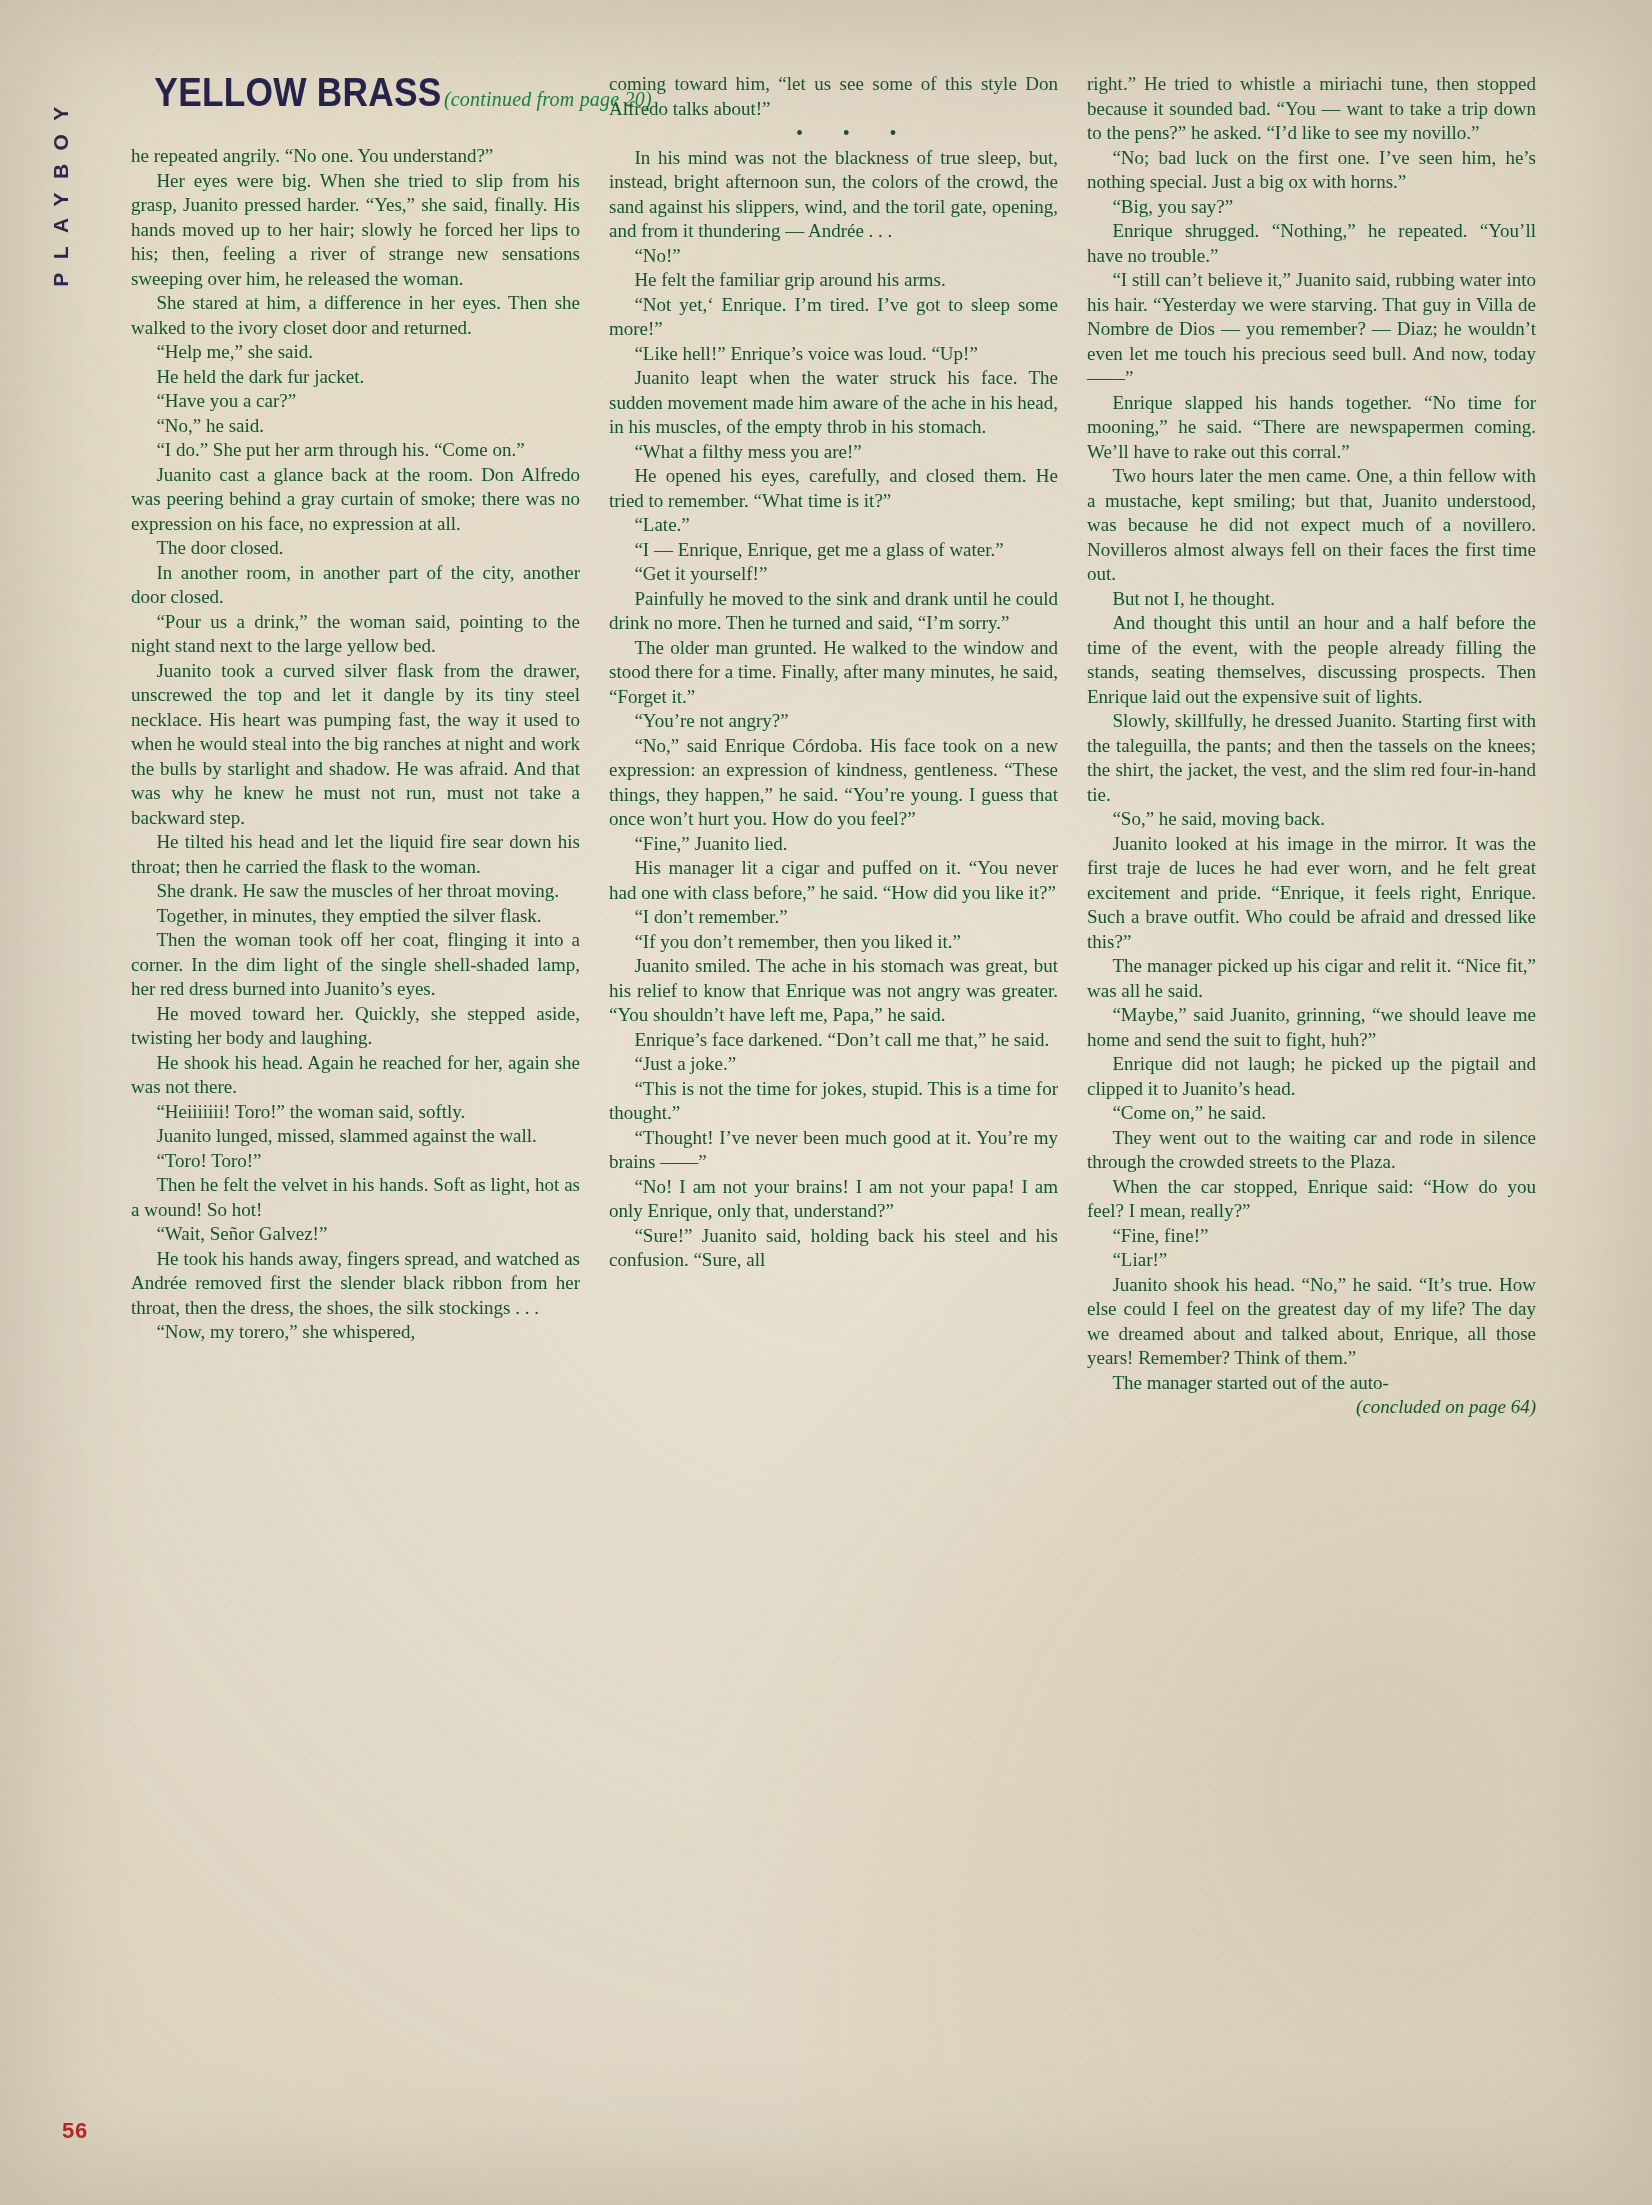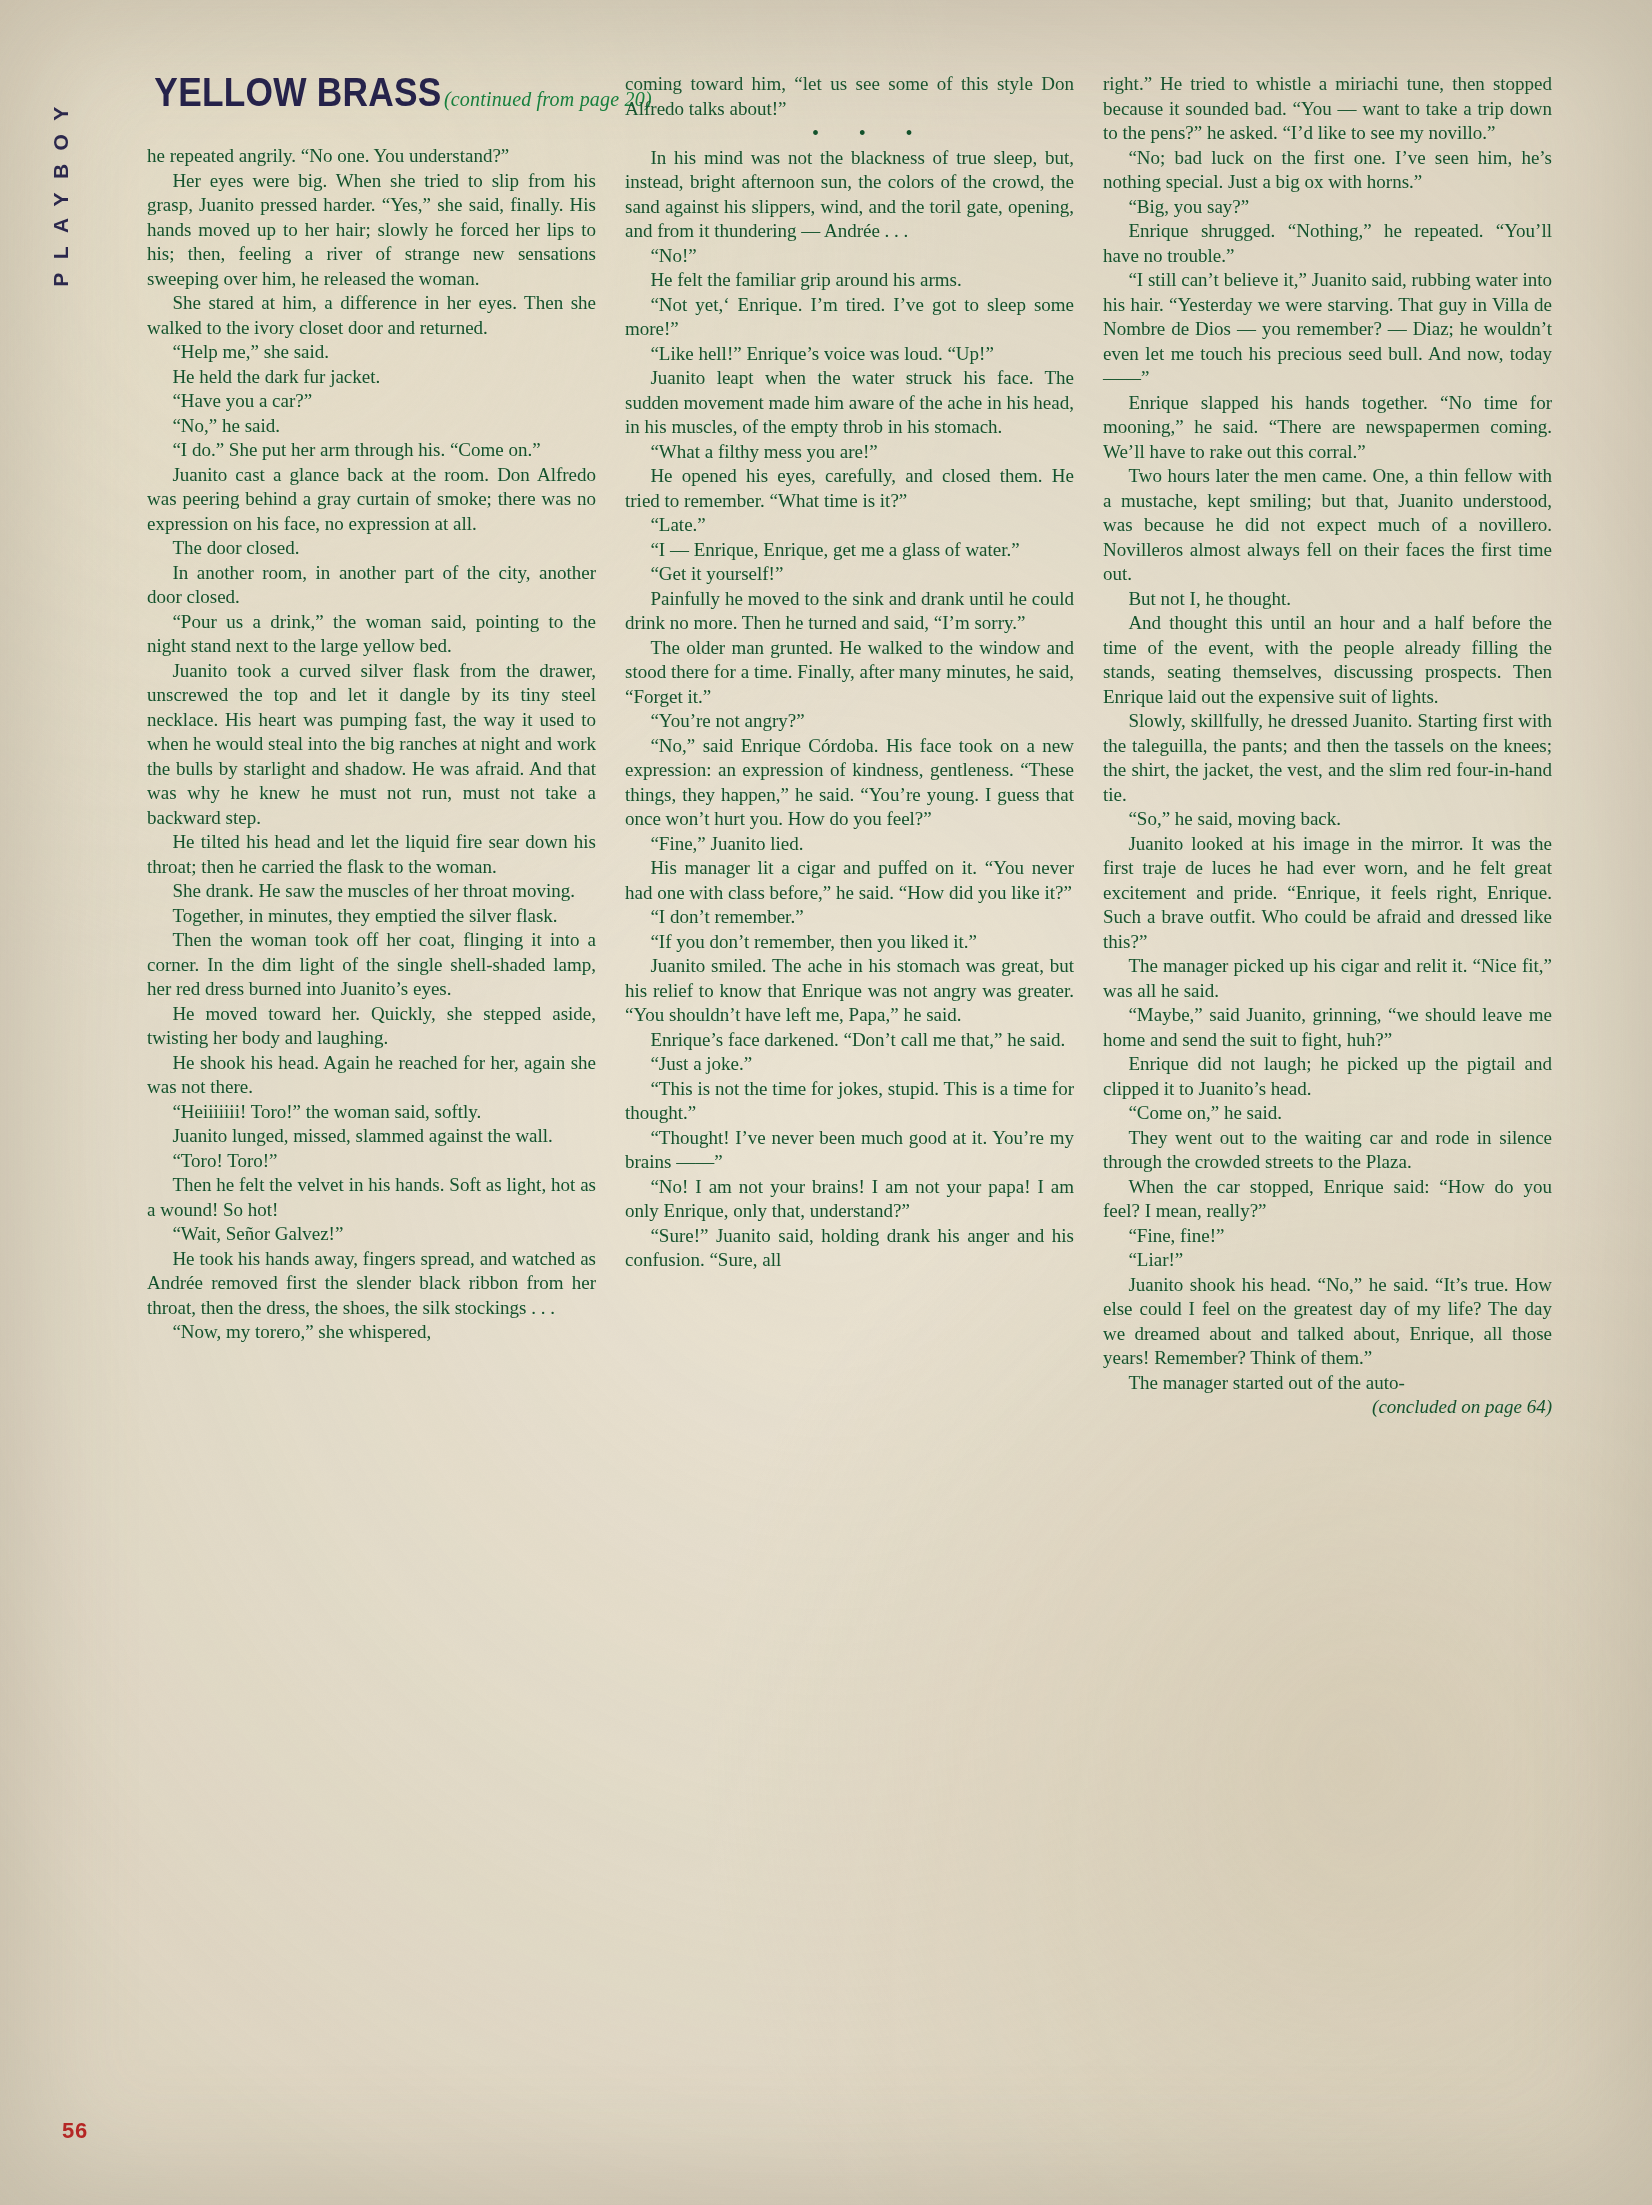--- a/index.html
+++ b/index.html
@@ -103,21 +103,21 @@
   }
   .col {
     width: 449px;
     font-size: 19px;
     line-height: 24.5px;
     text-align: justify;
     text-justify: inter-word;
     hyphens: none;
     color: #14532d;
   }
-  .col.c1 { padding-top: 72px; margin-left: 16px; }
+  .col.c1 { padding-top: 72px; }
   .col p {
     margin: 0;
     text-indent: 25.4px;
   }
   .col p.noindent { text-indent: 0; }
   .col p:last-child { margin-bottom: 0; }
 
   .dots {
     text-align: center;
     letter-spacing: 17.4px;
@@ -224,21 +224,21 @@
         <p>“Fine,” Juanito lied.</p>
         <p>His manager lit a cigar and puffed on it. “You never had one with class before,” he said. “How did you like it?”</p>
         <p>“I don’t remember.”</p>
         <p>“If you don’t remember, then you liked it.”</p>
         <p>Juanito smiled. The ache in his stomach was great, but his relief to know that Enrique was not angry was greater. “You shouldn’t have left me, Papa,” he said.</p>
         <p>Enrique’s face darkened. “Don’t call me that,” he said.</p>
         <p>“Just a joke.”</p>
         <p>“This is not the time for jokes, stupid. This is a time for thought.”</p>
         <p>“Thought! I’ve never been much good at it. You’re my brains ——”</p>
         <p>“No! I am not your brains! I am not your papa! I am only Enrique, only that, understand?”</p>
-        <p>“Sure!” Juanito said, holding drank his anger and his confusion. “Sure, all</p>
+        <p>“Sure!” Juanito said, holding back his steel and his confusion. “Sure, all</p>
       </div>
     <div class="col c3">
         <p class="noindent">right.” He tried to whistle a miriachi tune, then stopped because it sounded bad. “You — want to take a trip down to the pens?” he asked. “I’d like to see my novillo.”</p>
         <p>“No; bad luck on the first one. I’ve seen him, he’s nothing special. Just a big ox with horns.”</p>
         <p>“Big, you say?”</p>
         <p>Enrique shrugged. “Nothing,” he repeated. “You’ll have no trouble.”</p>
         <p>“I still can’t believe it,” Juanito said, rubbing water into his hair. “Yesterday we were starving. That guy in Villa de Nombre de Dios — you remember? — Diaz; he wouldn’t even let me touch his precious seed bull. And now, today ——”</p>
         <p>Enrique slapped his hands together. “No time for mooning,” he said. “There are newspapermen coming. We’ll have to rake out this corral.”</p>
         <p>Two hours later the men came. One, a thin fellow with a mustache, kept smiling; but that, Juanito understood, was because he did not expect much of a novillero. Novilleros almost always fell on their faces the first time out.</p>
         <p>But not I, he thought.</p>

